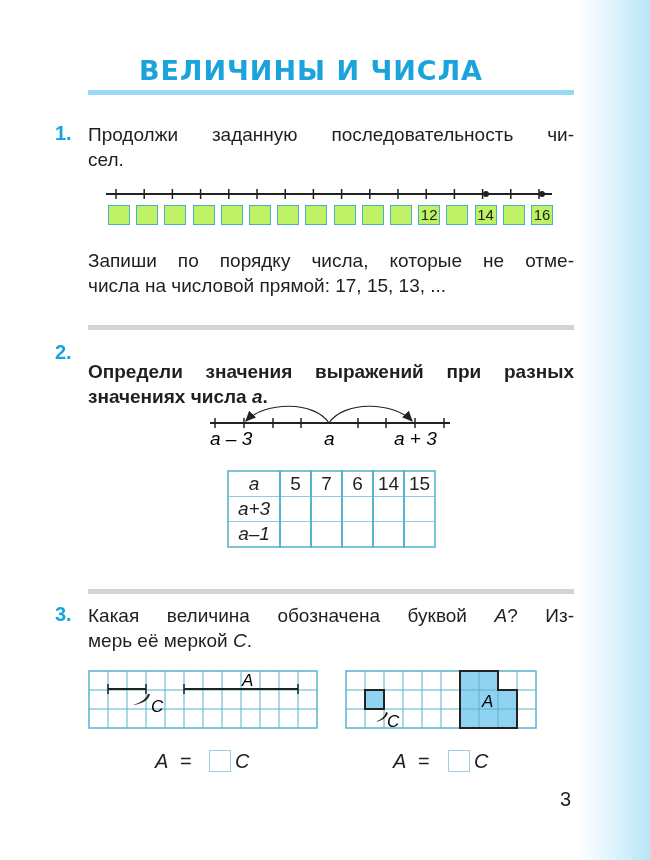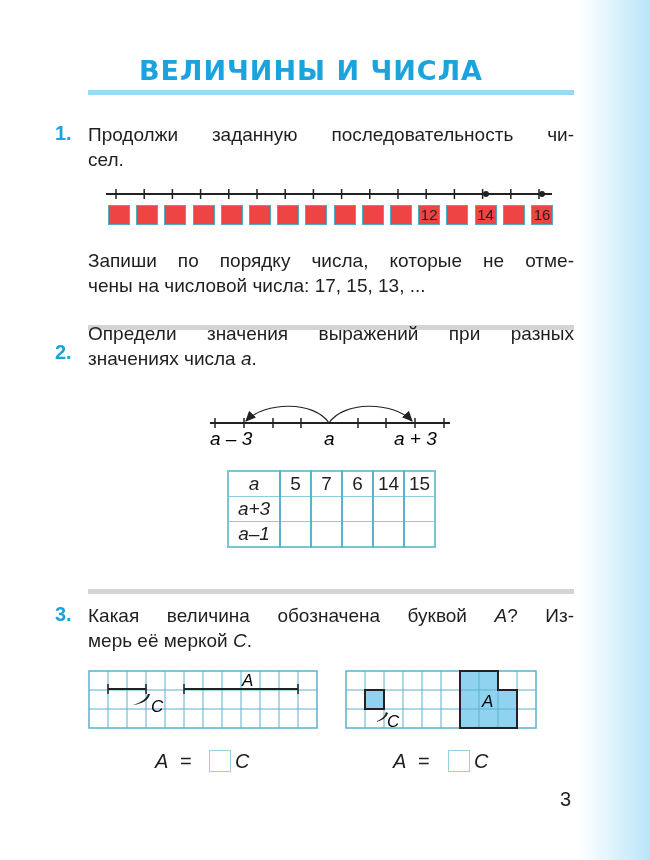--- a/index.html
+++ b/index.html
@@ -15,21 +15,21 @@
     color: #1ba3dc; letter-spacing: 1px;
   }
   .title-rule { left: 88px; top: 90px; width: 486px; height: 5px; background: #9ad9f3; }
   .sep { left: 88px; height: 5px; width: 486px; background: #d4d4d4; }
   .num { left: 55px; font-weight: bold; font-size: 20px; color: #1ba3dc; }
   .para { left: 88px; width: 486px; font-size: 19px; line-height: 25px; text-align: justify; text-align-last: left; }
   .para .line { display: block; text-align-last: justify; }
   .para .line.last { text-align-last: left; }
   i.v { font-style: italic; }
   svg text { font-family: "Liberation Sans", sans-serif; }
-  .box { position: absolute; width: 20px; height: 18px; border: 1.5px solid #4aaec9; background: #ef4444; font-size: 15px; line-height: 18px; text-align: center; color: #222; }
+  .box { position: absolute; width: 20px; height: 18px; border: 1.5px solid #4aaec9; background: #bef264; font-size: 15px; line-height: 18px; text-align: center; color: #222; }
   .numtable { position: absolute; left: 227px; top: 470px; border-collapse: collapse; border: 2px solid #7cc3d8; }
   .numtable td { border-bottom: 1.5px solid #8ccbe0; border-left: 2px solid #5ab2cc; height: 24px; font-size: 19px; text-align: center; padding: 0; }
   .numtable tr:last-child td { border-bottom: none; }
   .numtable td:first-child { border-left: none; width: 50px; font-style: italic; }
   .numtable td.c { width: 29px; }
   .eq { font-size: 20px; font-style: italic; }
   .ansbox { position: absolute; width: 20px; height: 20px; border: 1.5px solid #9ccfe0; }
   .pagenum { left: 560px; top: 788px; font-size: 20px; }
 </style>
 </head>
@@ -82,27 +82,27 @@
     <div class="box" style="left: 390px; top: 205px;"></div>
     <div class="box" style="left: 418.2px; top: 205px;">12</div>
     <div class="box" style="left: 446.4px; top: 205px;"></div>
     <div class="box" style="left: 474.6px; top: 205px;">14</div>
     <div class="box" style="left: 502.8px; top: 205px;"></div>
     <div class="box" style="left: 531px; top: 205px;">16</div>
   </div>
 
 <div class="abs para" style="top:248px;">
   <span class="line">Запиши по порядку числа, которые не отме-</span>
-  <span class="line last">чены на числовой числа: 17, 15, 13, ...</span>
+  <span class="line last">числа на числовой прямой: 17, 15, 13, ...</span>
 </div>
 
 <div class="abs sep" style="top:325px;"></div>
 
 <div class="abs num" style="top:341px;">2.</div>
-<div class="abs para" style="top:321px;">
+<div class="abs para" style="top:359px;font-weight:bold;">
   <span class="line">Определи значения выражений при разных</span>
   <span class="line last"><span>значениях числа</span> <i class="v">a</i><span>.</span></span>
 </div>
 
 <svg class="abs" style="left:205px;top:395px;" width="250" height="60">
   <defs>
     <marker id="arr" markerWidth="10" markerHeight="10" refX="8" refY="5" orient="auto">
       <path d="M0,1 L9,5 L0,9 z" fill="#222"></path>
     </marker>
   </defs>

